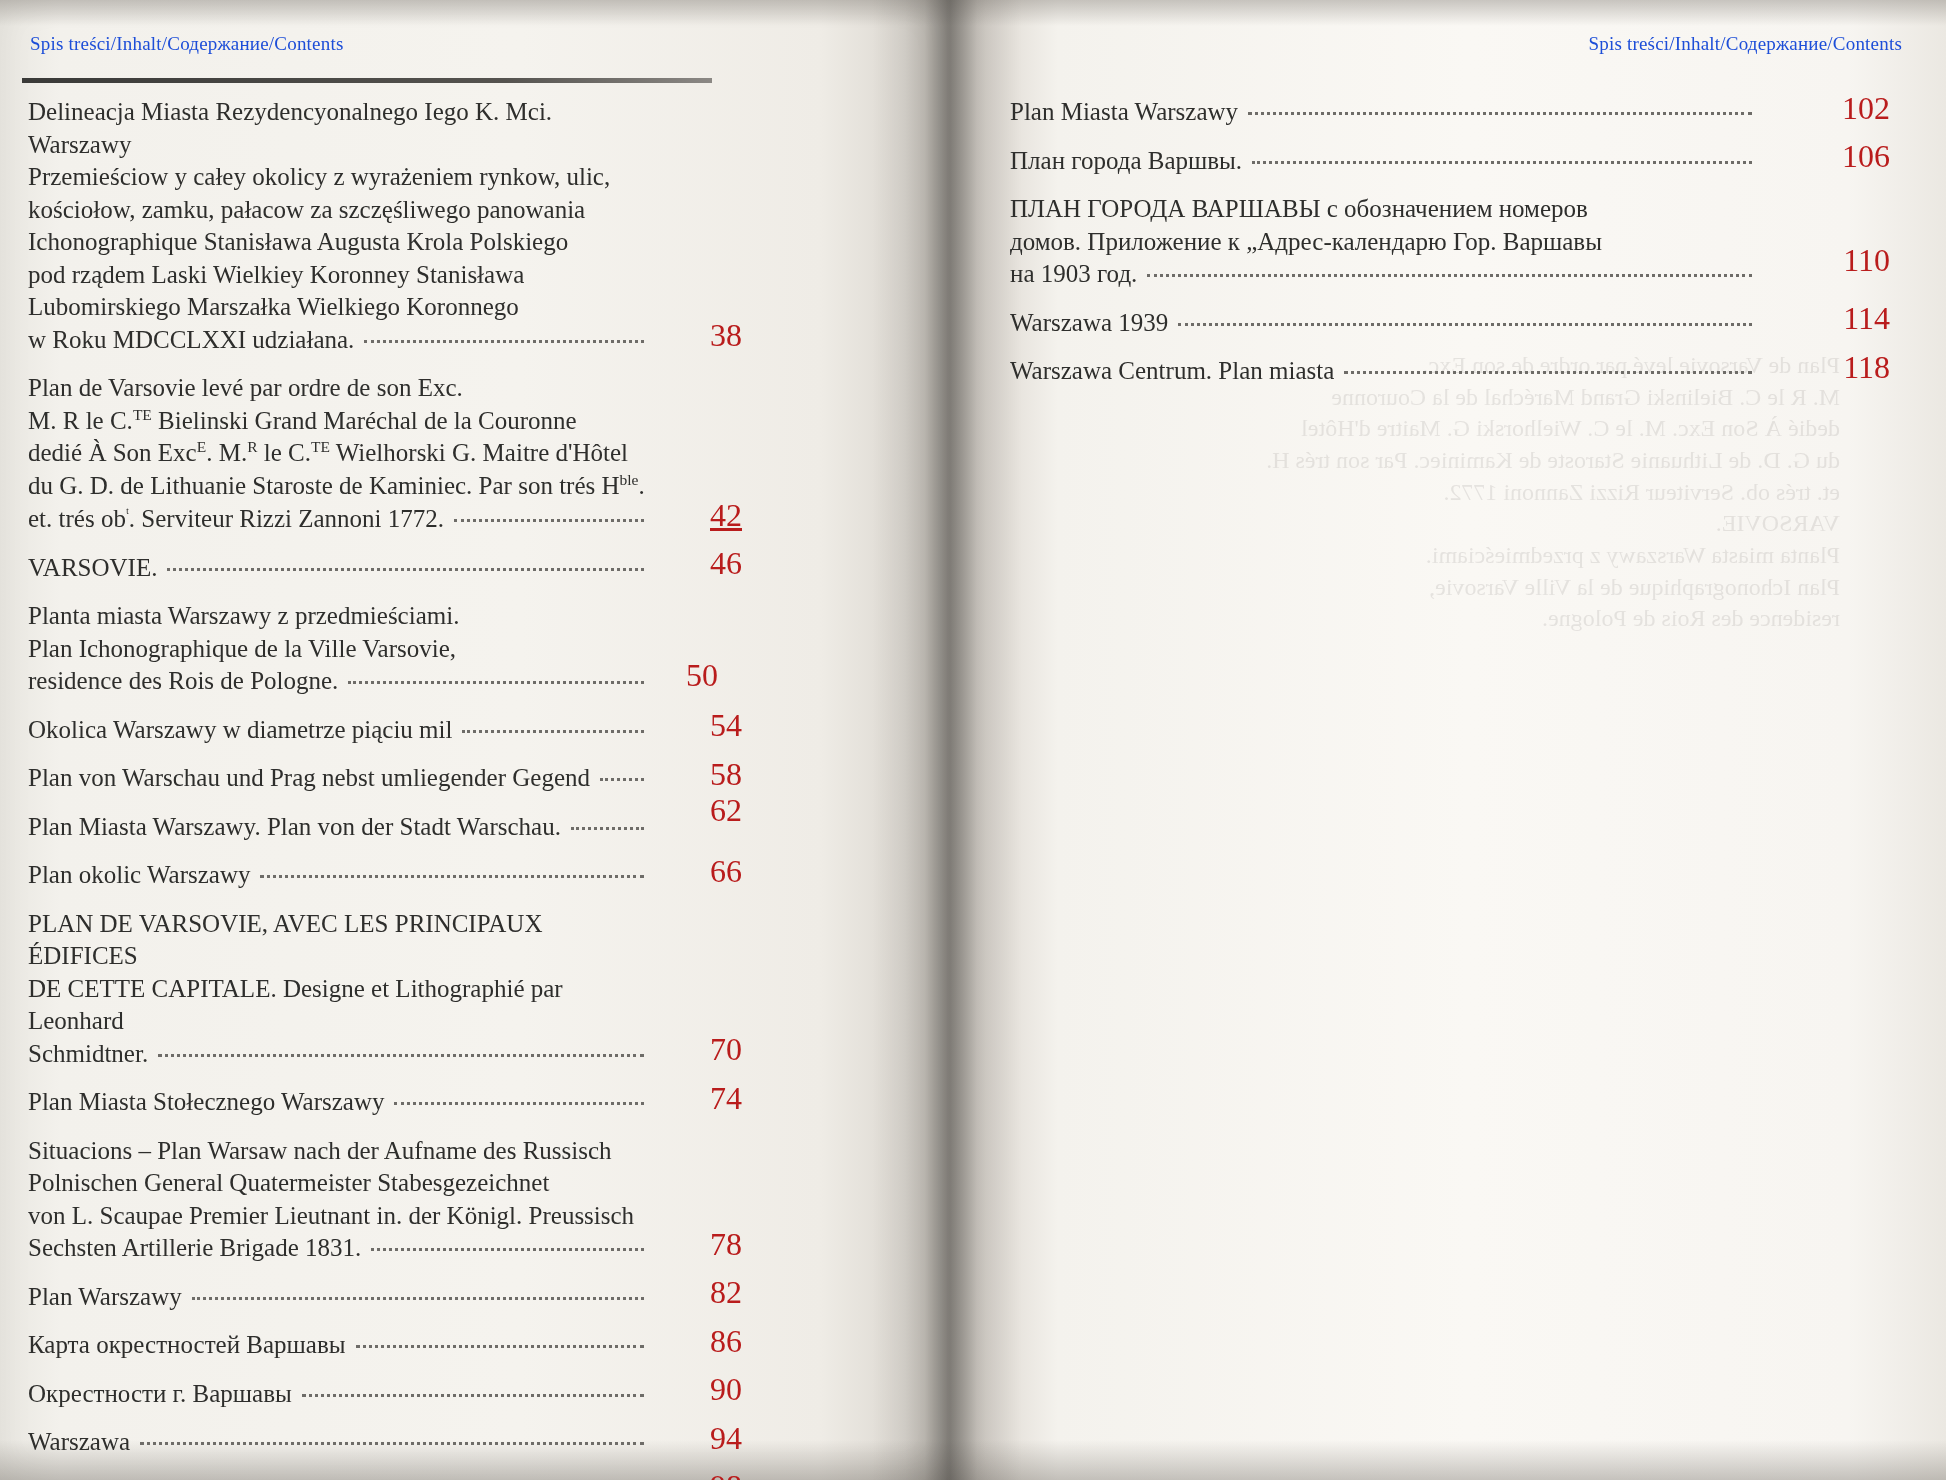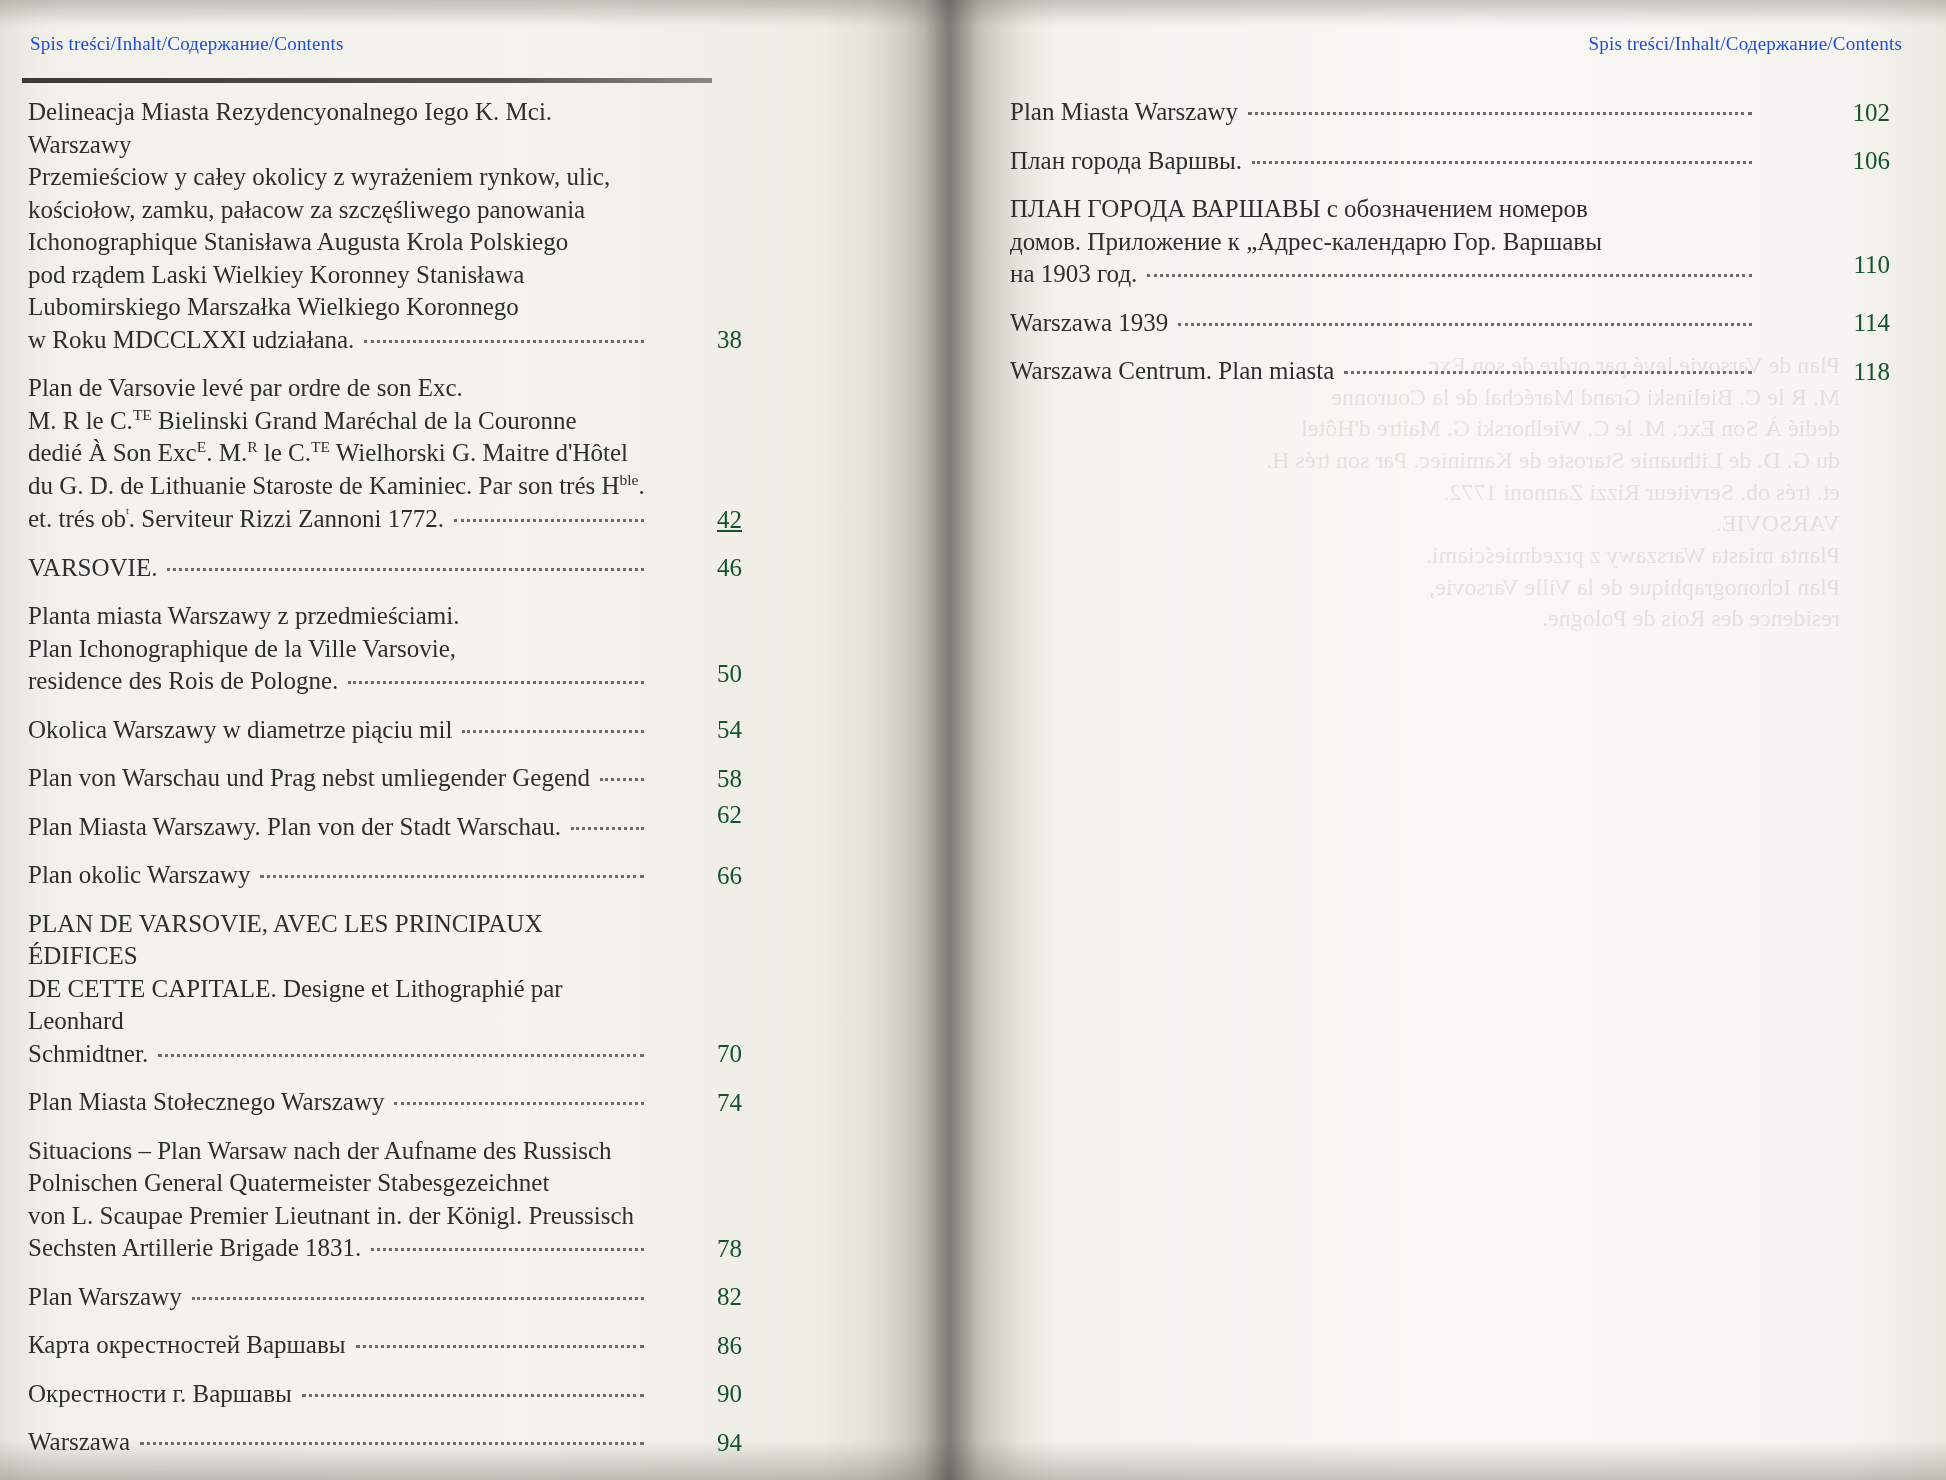--- a/index.html
+++ b/index.html
@@ -111,22 +111,22 @@
   .entry .ln .dots {
     flex: 1 1 auto;
     margin: 0 8px 0 10px;
     border-bottom: 3px dotted #6e6c68;
     transform: translateY(-5px);
     min-width: 30px;
   }
   .pg {
     position: absolute;
     right: 6px;
-    font-size: 25px;
-    color: #14532d;
+    font-size: 32px;
+    color: #b91c1c;
     text-align: right;
     width: 80px;
   }
   sup.sm { font-size: 0.62em; vertical-align: super; }
 
   
   .cyr { font-family: "Liberation Serif", serif; }
 
   
   .right-col .entry .lines { padding-right: 130px; }
@@ -207,21 +207,21 @@
       </div>
       <div class="pg" style="bottom:2px;">46</div>
     </div>
 
     <div class="entry">
       <div class="lines">
         <span class="ln">Planta miasta Warszawy z przedmieściami.</span>
         <span class="ln">Plan Ichonographique de la Ville Varsovie,</span>
         <span class="ln dotted"><span class="txt">residence des Rois de Pologne.</span><span class="dots"></span></span>
       </div>
-      <div class="pg" style="bottom:10px;">50</div>
+      <div class="pg" style="bottom:4px;text-align:center;">50</div>
     </div>
 
     <div class="entry">
       <div class="lines">
         <span class="ln dotted"><span class="txt">Okolica Warszawy w diametrze piąciu mil</span><span class="dots"></span></span>
       </div>
       <div class="pg" style="bottom:2px;">54</div>
     </div>
 
     <div class="entry">

